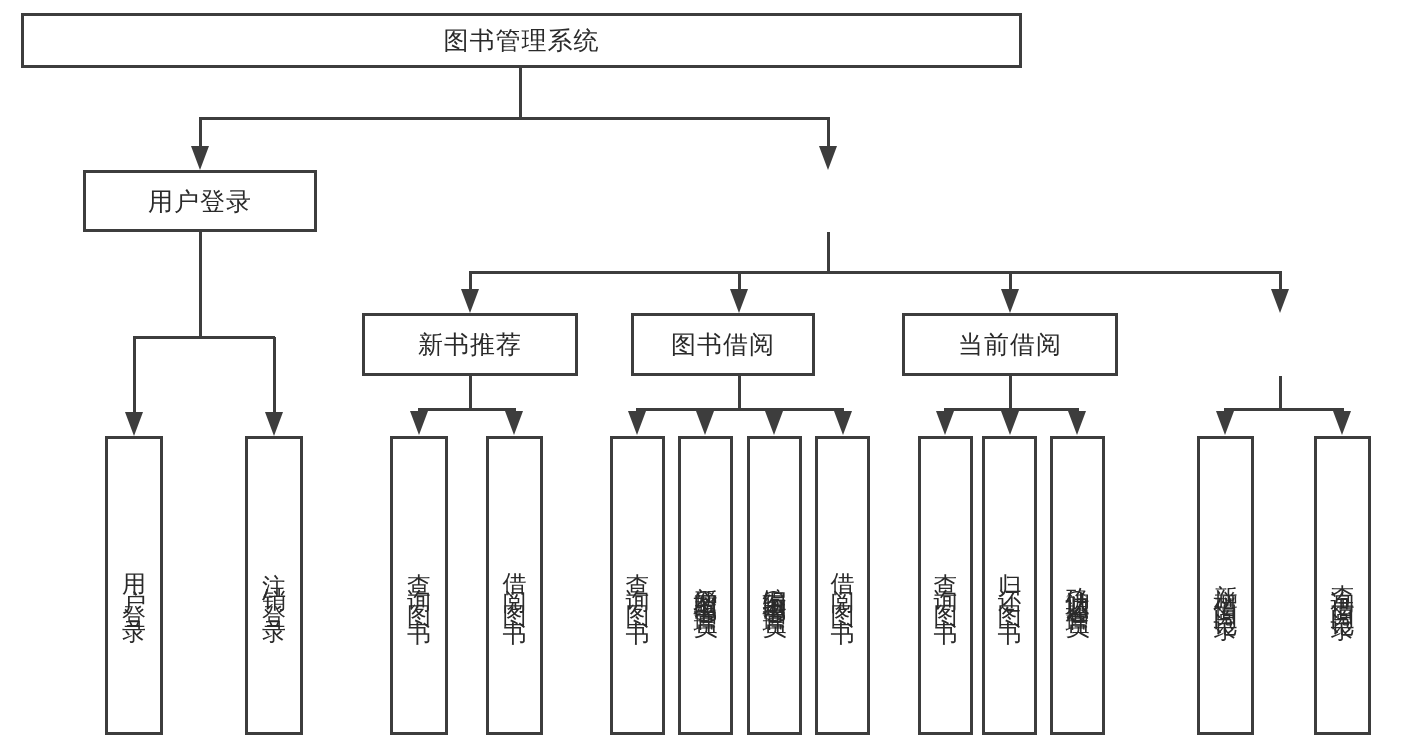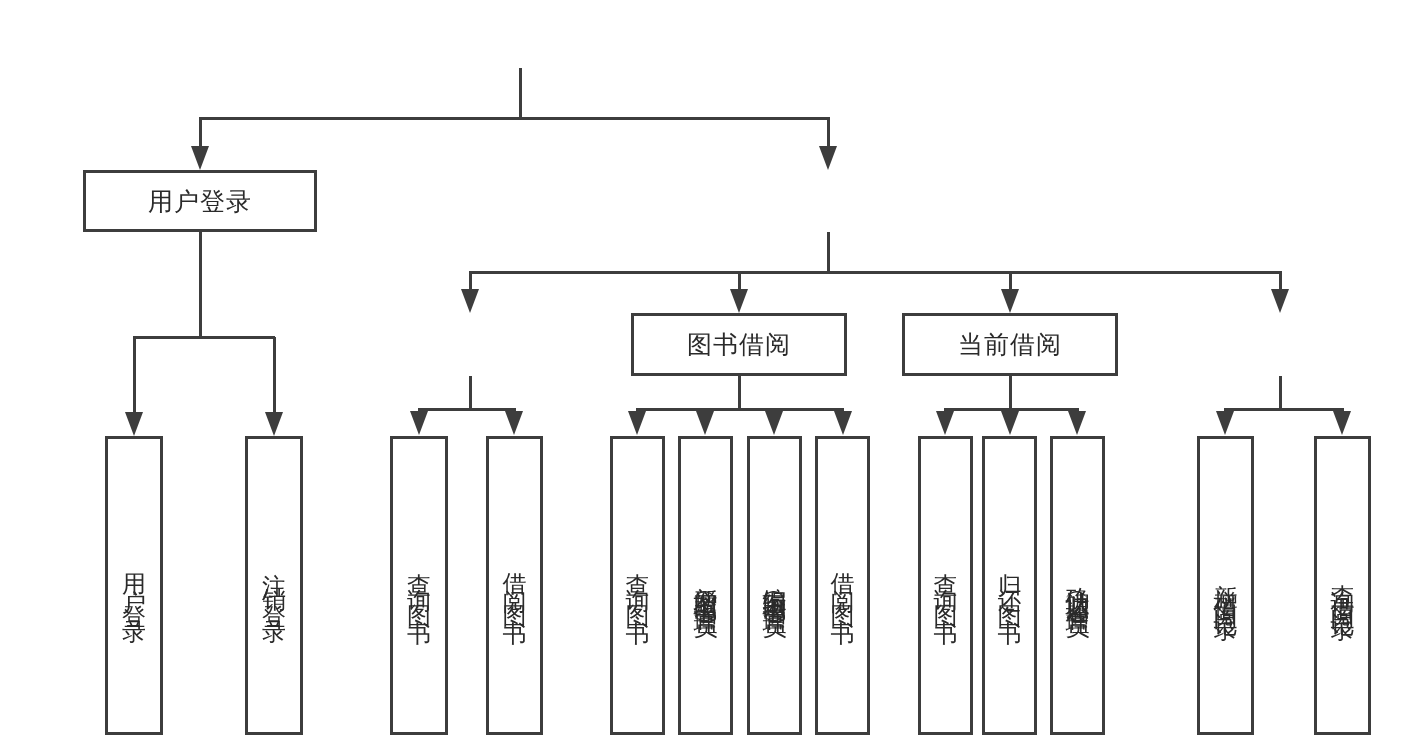--- a/index.html
+++ b/index.html
@@ -31,26 +31,32 @@
   .watermark{
     position:absolute;left:1178px;top:715px;font-size:19px;color:#a0a0a0;
     white-space:nowrap;z-index:5;letter-spacing:1px;
   }
 </style>
 </head>
 <body>
 
 <div class="canvas">
 
+  <div class="box hbox" style="left:21px;top:13px;width:1001px;height:55px">
+    <span class="hlabel">图书管理系统</span>
+  </div>
 
   <div class="box hbox" style="left:83px;top:170px;width:234px;height:62px">
     <span class="hlabel">用户登录</span>
   </div>
 
-  <div class="box hbox" style="left:631px;top:313px;width:216px;height:63px">
+  <div class="box hbox" style="left:362px;top:313px;width:216px;height:63px">
+    <span class="hlabel">新书推荐</span>
+  </div>
+  <div class="box hbox" style="left:631px;top:313px;width:184px;height:63px">
     <span class="hlabel">图书借阅</span>
   </div>
   <div class="box hbox" style="left:902px;top:313px;width:216px;height:63px">
     <span class="hlabel">当前借阅</span>
   </div>
 
   <div class="box vbox" style="left:105px;width:58px">
     <span class="vlabel ls4">用户登录</span>
   </div>
   <div class="box vbox" style="left:245px;width:58px">

